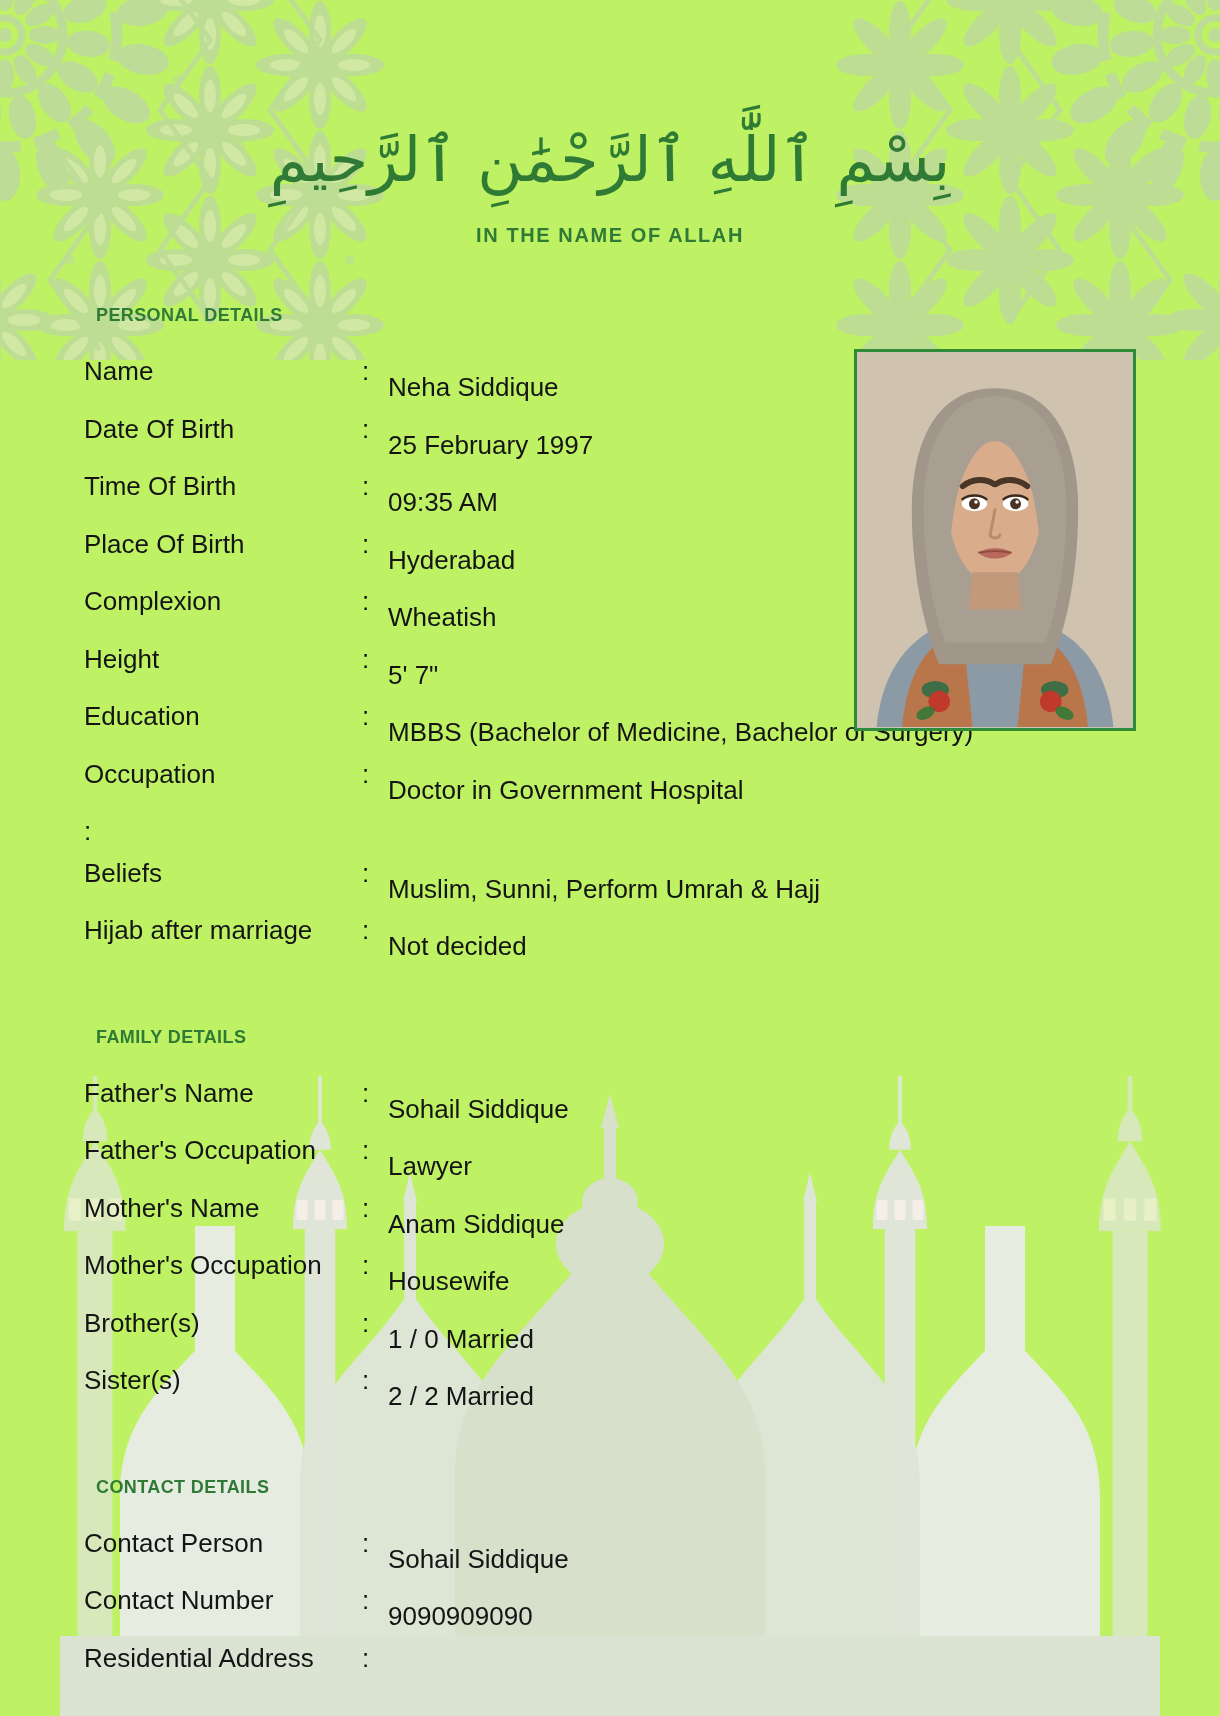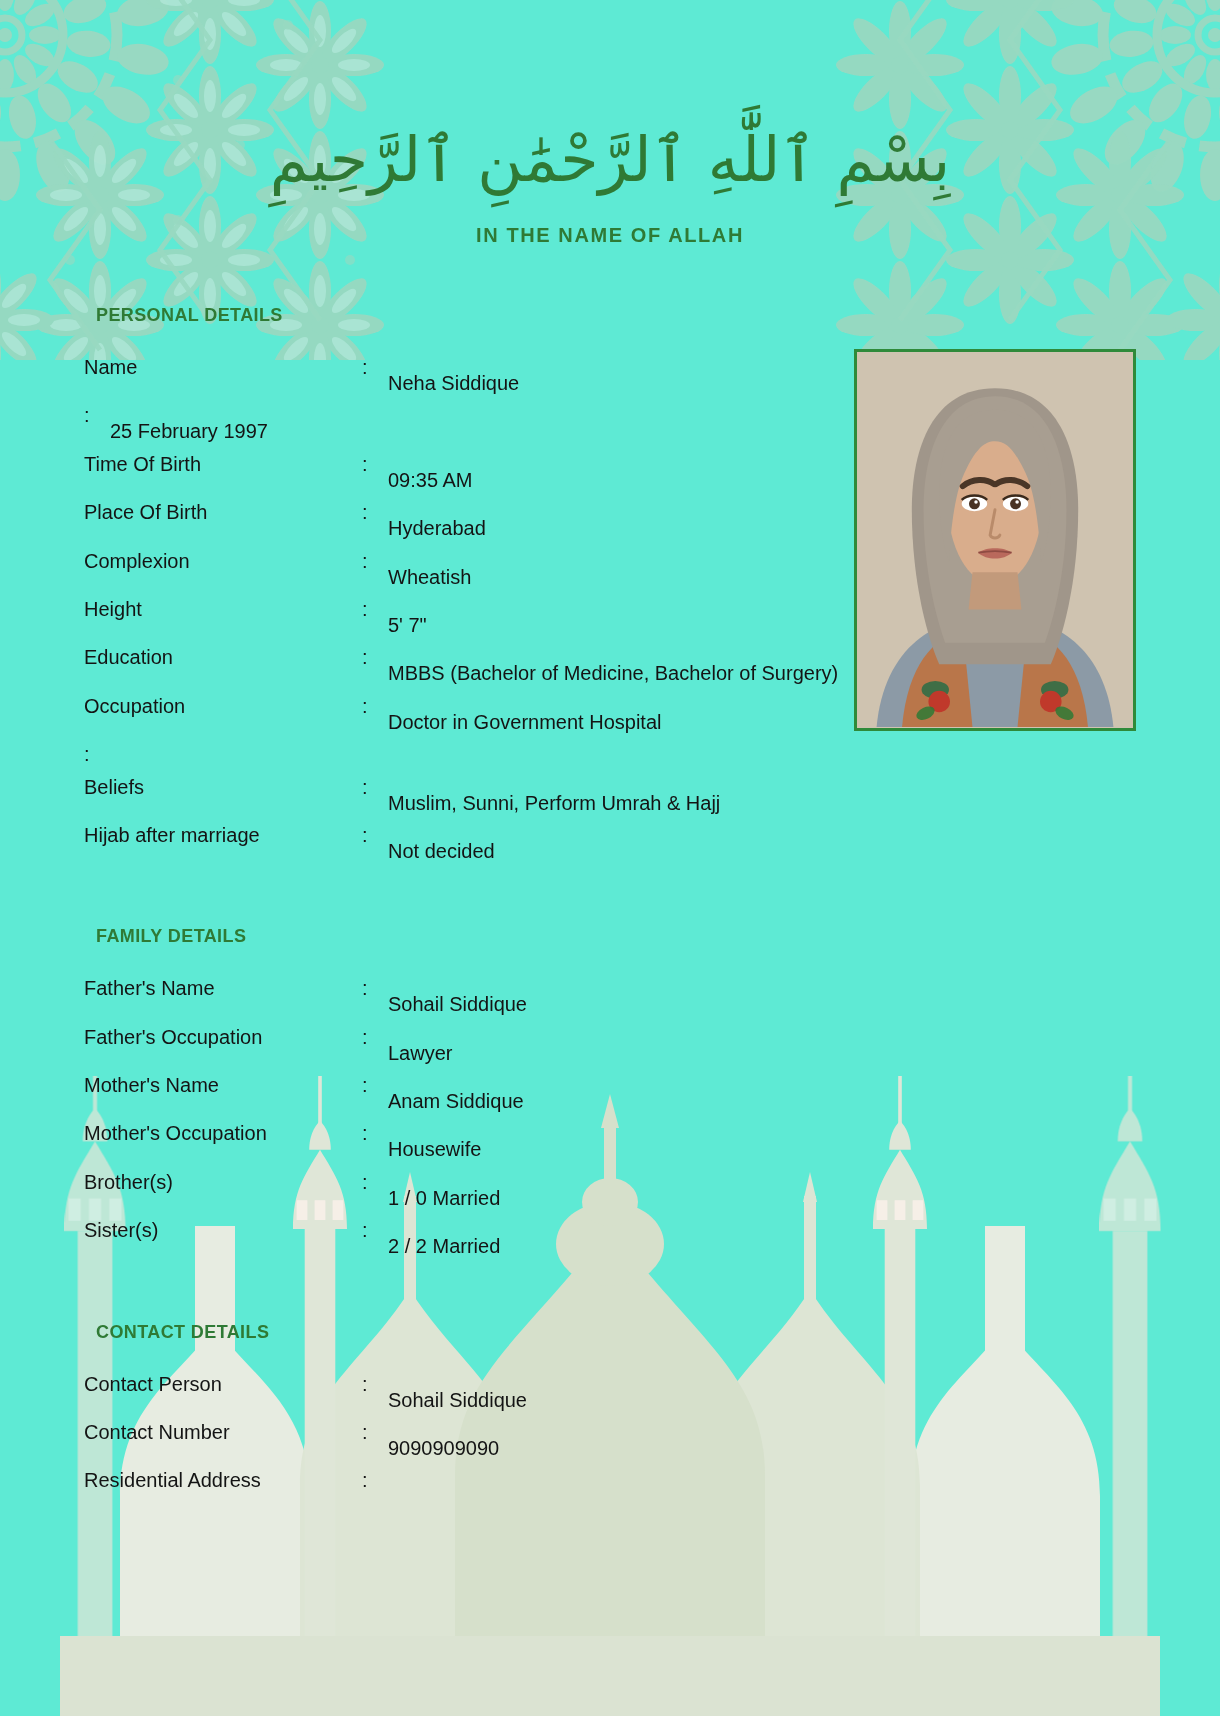--- a/index.html
+++ b/index.html
@@ -5,21 +5,21 @@
   html,body{margin:0;padding:0;}
   body{
     width:1220px;height:1716px;
     background:#fdf2ec;
     font-family:"Liberation Sans", sans-serif;
     overflow:hidden;
     position:relative;
   }
   .page{
     position:absolute;inset:0;
-    background:#5eead4;
+    background:#bef264;
     overflow:hidden;
   }
 
   
   .deco-svg{position:absolute;pointer-events:none;}
   .mandala-left{top:-70px;left:-90px;width:480px;height:430px;opacity:.62;}
   .mandala-right{top:-70px;right:-90px;width:480px;height:430px;opacity:.62;transform:scaleX(-1);}
   .mosque{position:absolute;left:0;bottom:0;width:1220px;height:640px;pointer-events:none;}
 
   
@@ -58,21 +58,21 @@
     margin:12px;
   }
   #personal-title{margin-top:58px;}
   #family-title{margin-top:60px;}
   #contact-title{margin-top:60px;}
 
   .rows{margin-top:26px;}
   .row{
     display:flex;
     align-items:flex-start;
-    font-size:20px;
+    font-size:26px;
     color:#141414;
     line-height:1.52;
     min-height:0;
   }
   .row + .row{margin-top:2px;}
   .row .label{
     flex:0 0 278px;
     max-width:278px;
   }
   .row .colon{
@@ -466,20 +466,21 @@
   <div class="content">
 
     <h2 class="section-title" id="personal-title">PERSONAL DETAILS</h2>
     <div class="rows">
       <div class="row">
         <span class="label">Name</span>
         <span class="colon">:</span>
         <span class="value">Neha Siddique</span>
       </div>
       <div class="row">
+        <span class="label">Date Of Birth</span>
         <span class="colon">:</span>
         <span class="value">25 February 1997</span>
       </div>
       <div class="row">
         <span class="label">Time Of Birth</span>
         <span class="colon">:</span>
         <span class="value">09:35 AM</span>
       </div>
       <div class="row">
         <span class="label">Place Of Birth</span>

